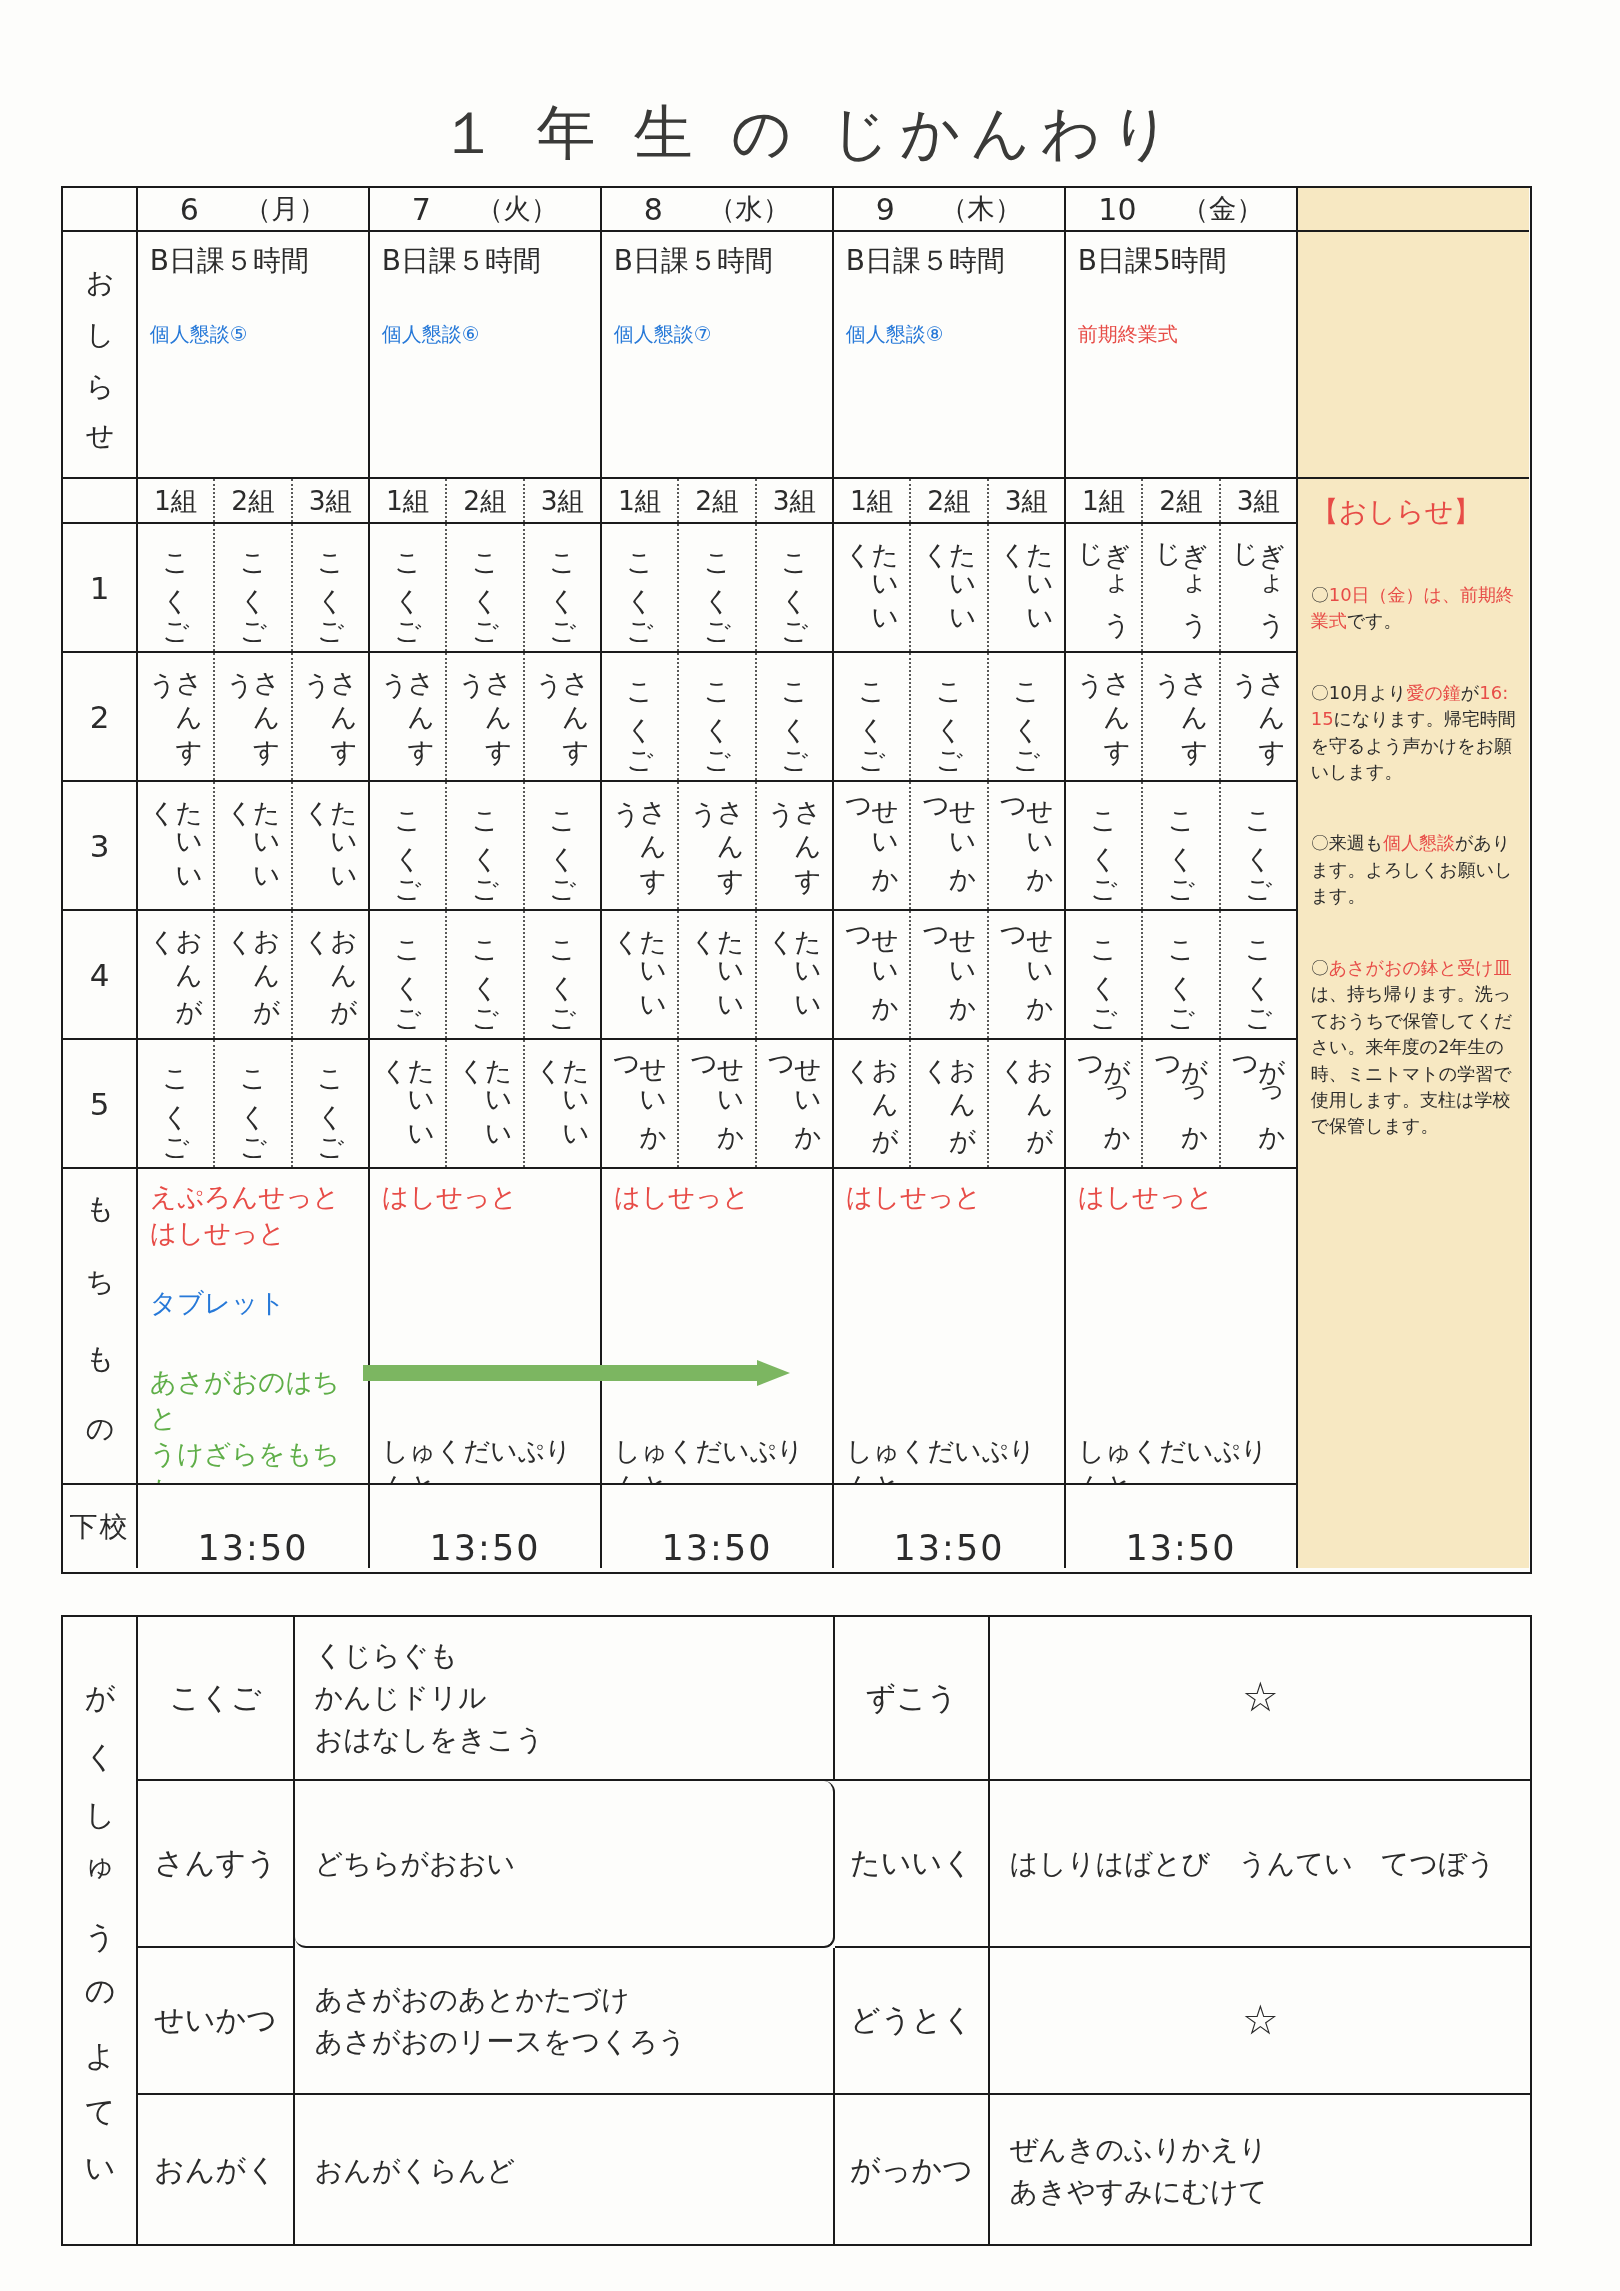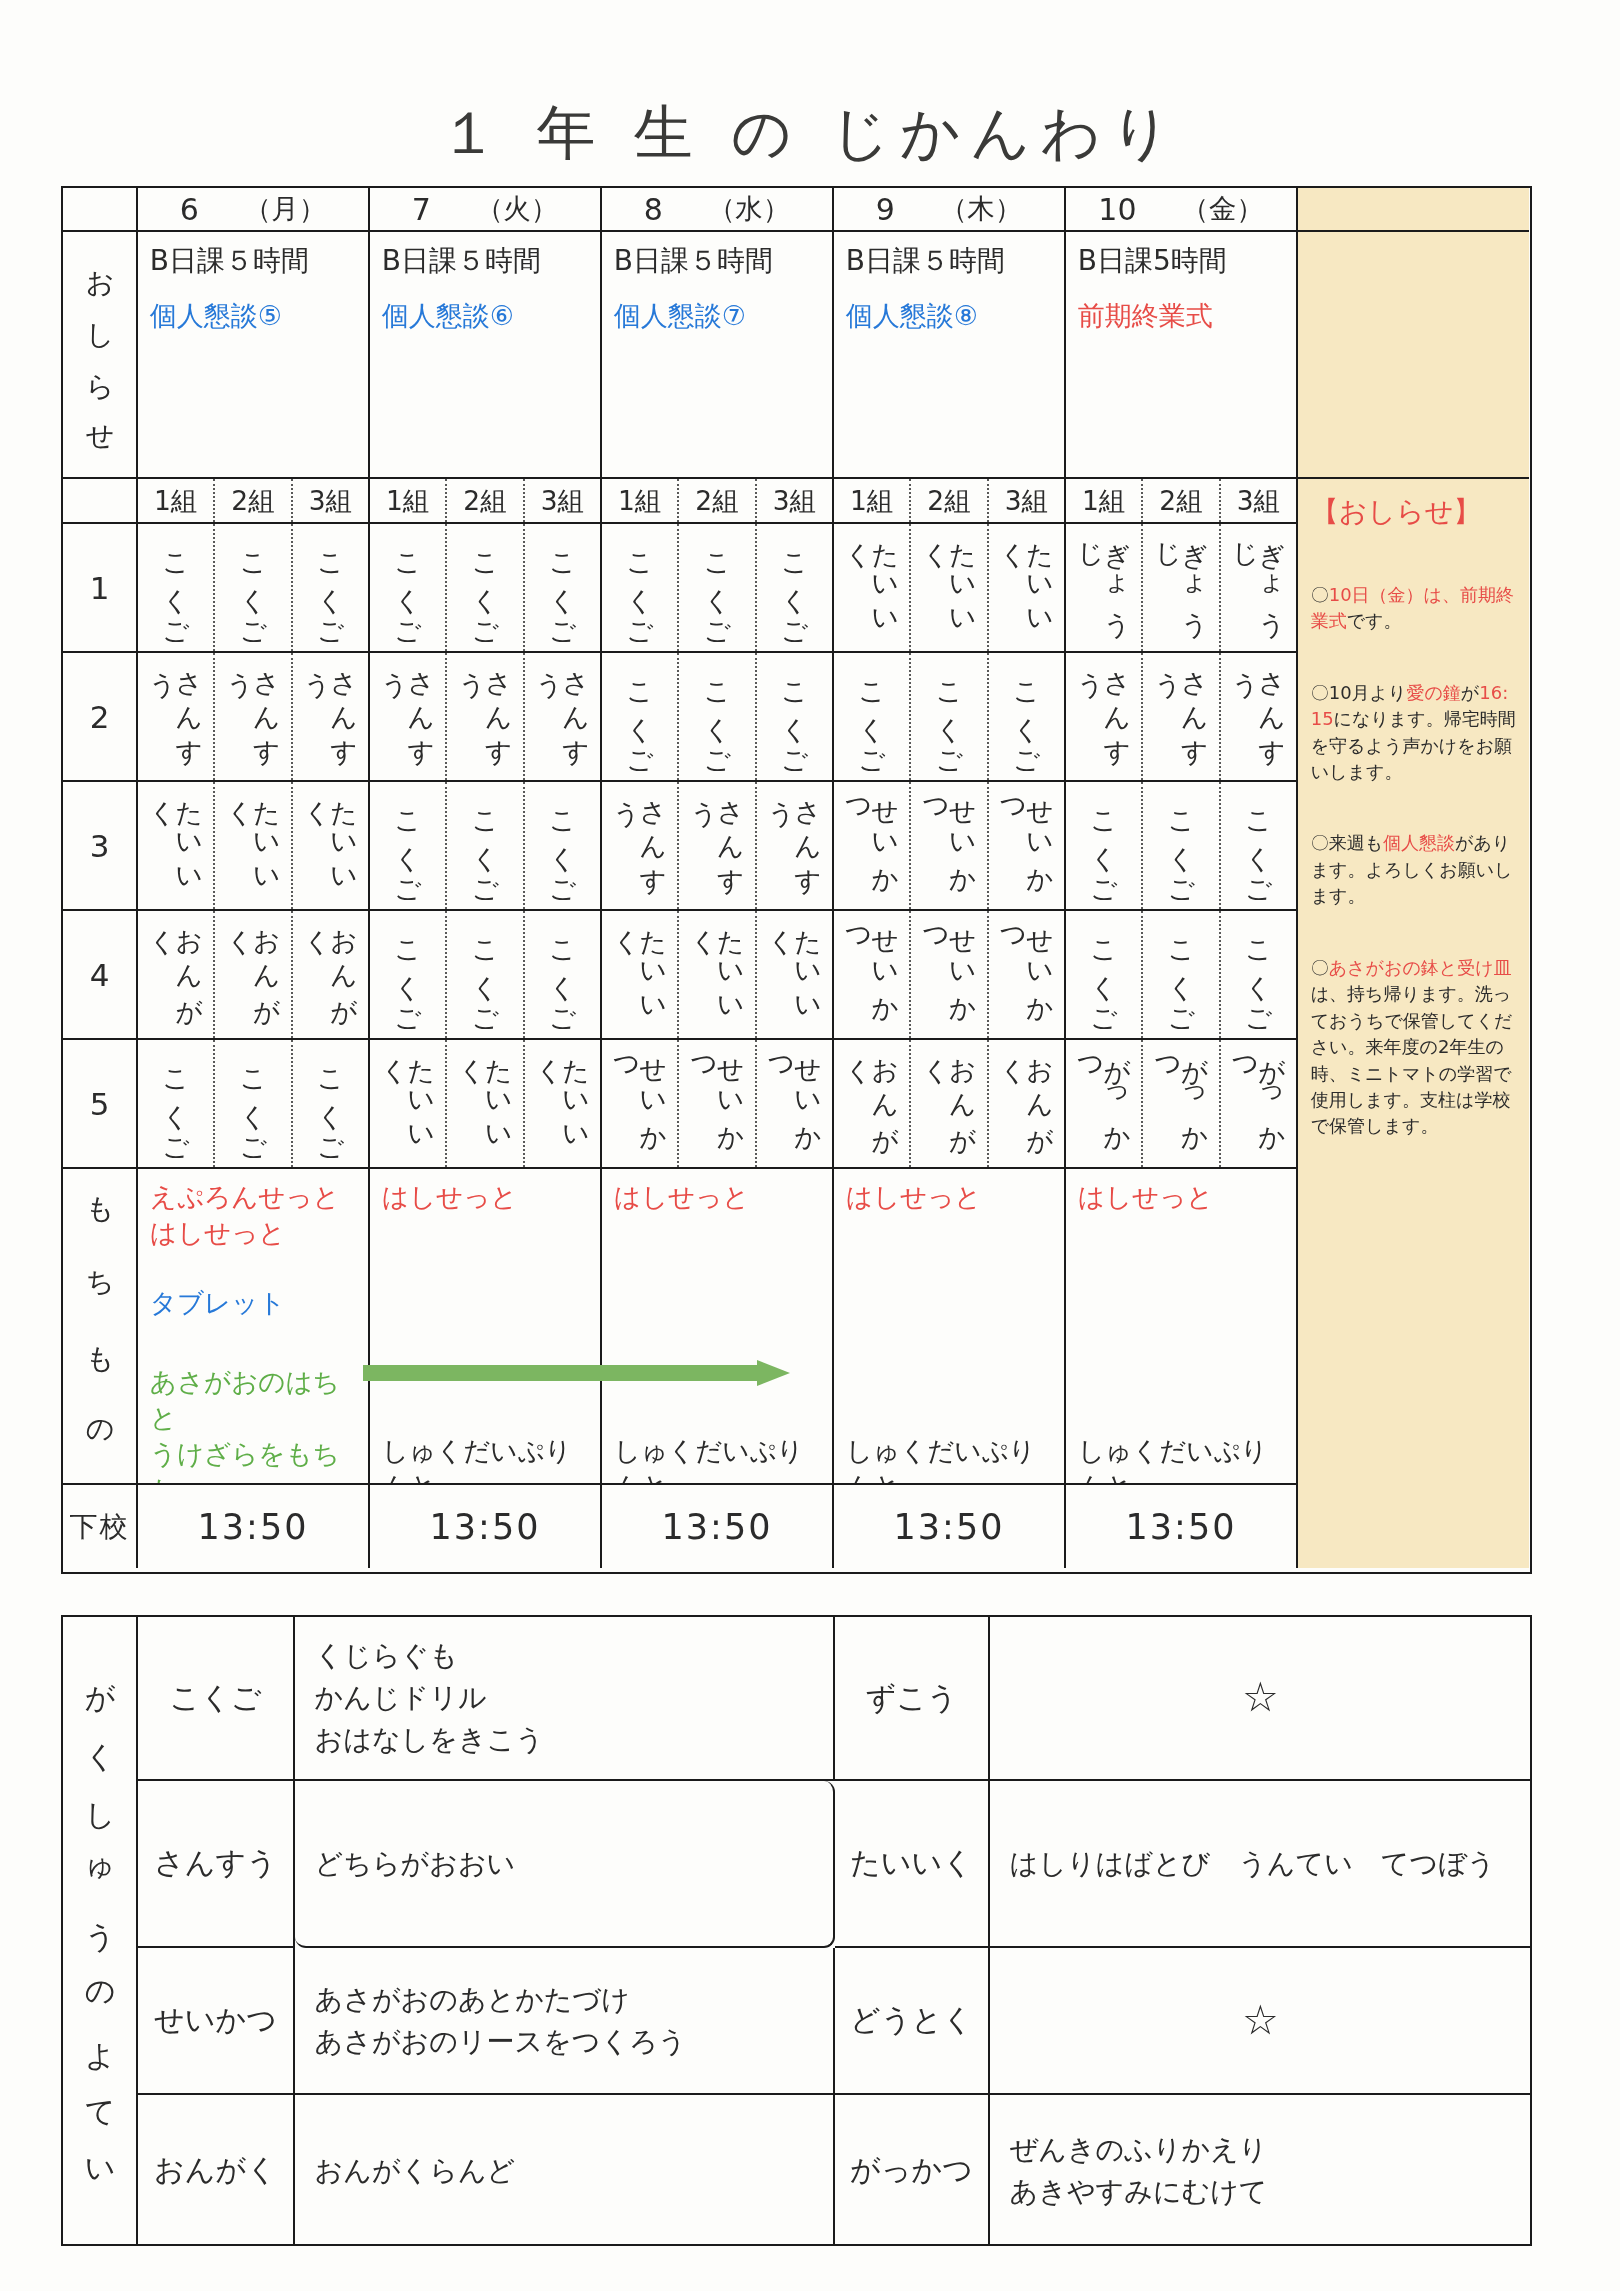--- a/index.html
+++ b/index.html
@@ -29,42 +29,42 @@
   .cell.no-r{border-right:none;}
   .cell.no-b{border-bottom:none;}
   .center{display:flex;align-items:center;justify-content:center;}
 
   .day-header{display:flex;align-items:center;justify-content:center;gap:45px;
               font-size:30px;}
   .day-header .wd{font-size:27.4px;}
 
   .notice-cell{padding:9.8px 11.8px;}
   .notice-line{font-size:28px;}
-  .event-line{font-size:27px;margin-top:18px;}
+  .event-line{font-size:20px;margin-top:41px;}
   .c-blue{color:var(--blue);}
   .c-red{color:var(--red);}
   .c-green{color:var(--green);}
   .c-black{color:var(--ink);}
 
   .subcols{display:flex;height:100%;}
   .subcol{flex:1 1 0;display:flex;align-items:center;justify-content:center;min-width:0;}
   .subcol + .subcol{border-left:2px dotted #585858;justify-content:center;}
   .kumi{font-size:26.5px;}
 
   .vt{writing-mode:vertical-rl;text-orientation:upright;}
   .subject{font-size:26.5px;letter-spacing:3.9px;line-height:1;}
   .lbl-oshirase{font-size:28px;letter-spacing:19.6px;}
   .lbl-mochimono{font-size:28px;letter-spacing:43px;}
   .lbl-gekou{font-size:28px;letter-spacing:2px;}
   .period-num{font-size:31px;}
 
   .mochi-cell{padding:9.8px 11.8px;}
   .mi{font-size:26.5px;line-height:1.35;white-space:pre-line;}
 
-  .time-cell{font-size:35px;letter-spacing:2px;}
+  .time-cell{font-size:35px;letter-spacing:2px;align-items:flex-end;}
 
   .sidebar{background:var(--cream);}
   .sb-notes{padding:13.7px 12.7px;}
   .sb-title{color:var(--red);font-size:28px;margin-bottom:51px;}
   .sb-note{font-size:18px;line-height:1.47;margin-bottom:45px;word-break:break-all;}
 
   .arrow{position:absolute;left:300px;top:1172px;display:flex;align-items:center;z-index:3;}
   .arrow-body{width:394px;height:16.7px;background:var(--arrow);}
   .arrow-tip{width:0;height:0;border-left:33px solid var(--arrow);
              border-top:13.7px solid transparent;border-bottom:13.7px solid transparent;}

